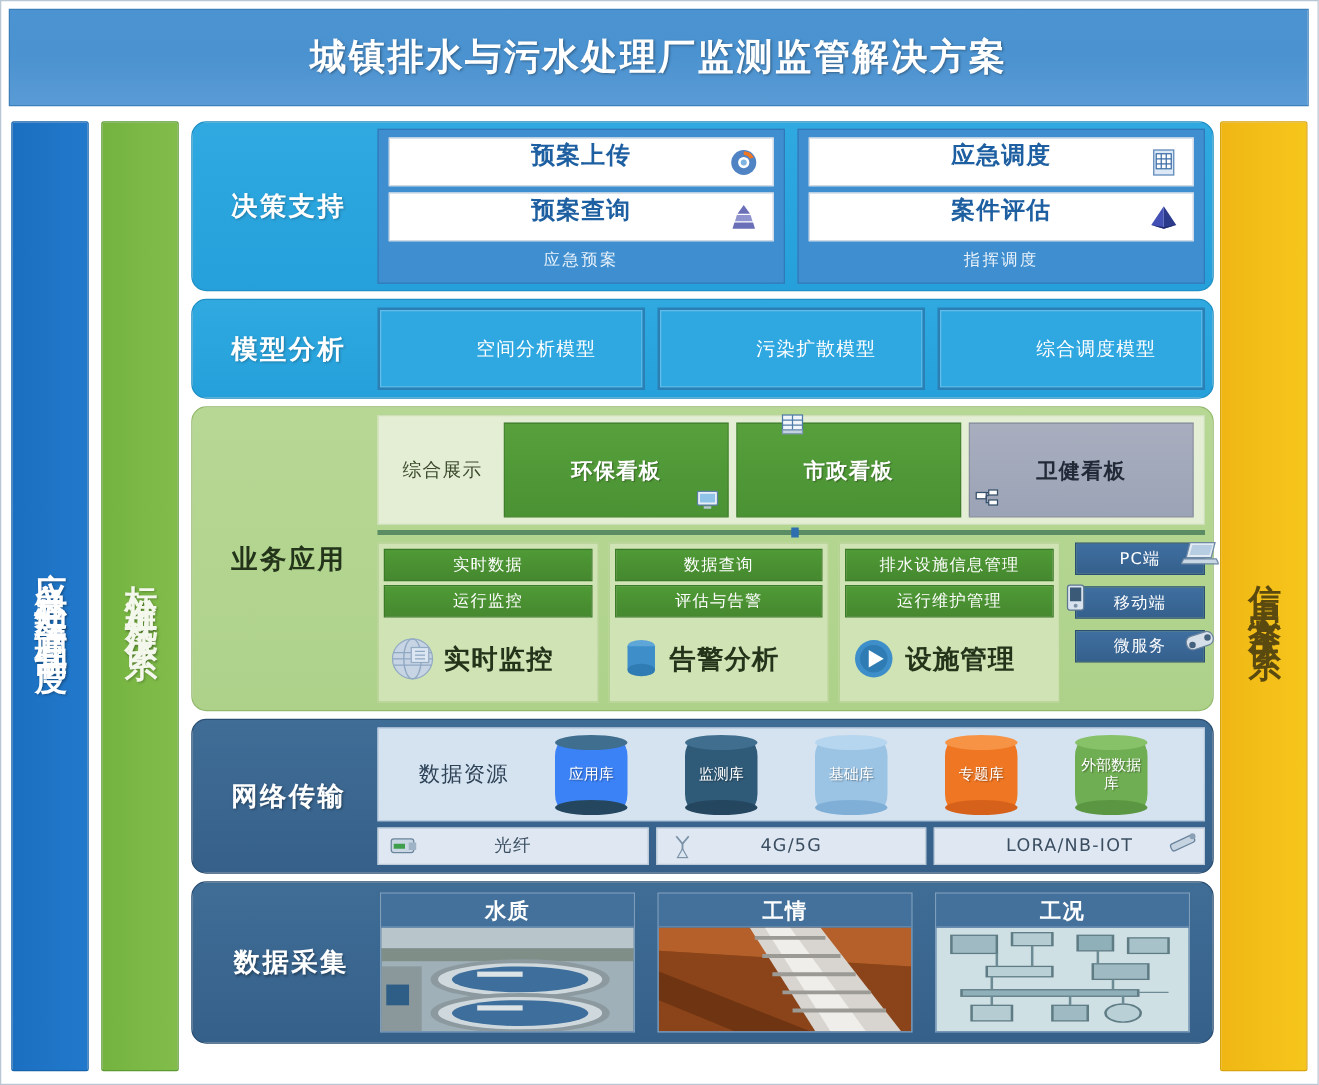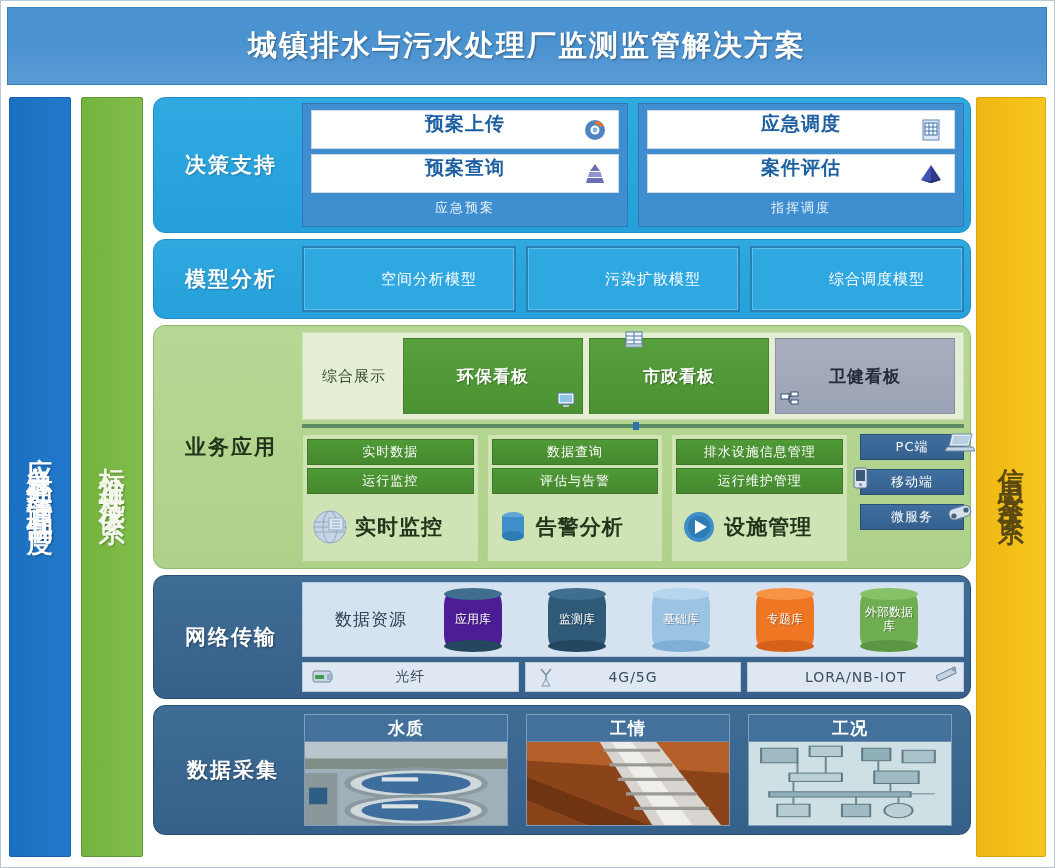--- a/index.html
+++ b/index.html
@@ -441,21 +441,21 @@
       </div>
     </div>
 
     <div class="band band-net">
       <div class="band-label">网络传输</div>
       <div class="net-right">
 
         <div class="datares">
           <div class="datares-label">数据资源</div>
           <div class="cyl-wrap">
-            <div class="cyl" style="background:#4c1d95">
+            <div class="cyl" style="background:#3b82f6">
               <span class="top" style="background:#3f6e8e"></span>
                 <span class="bot" style="background:#24465e"></span>
               <span class="ct">应用库</span>
             </div>
             <div class="cyl" style="background:#2f5a78">
               <span class="top" style="background:#3f6e8e"></span>
                 <span class="bot" style="background:#24465e"></span>
               <span class="ct">监测库</span>
             </div>
             <div class="cyl" style="background:#9ac3e4">

